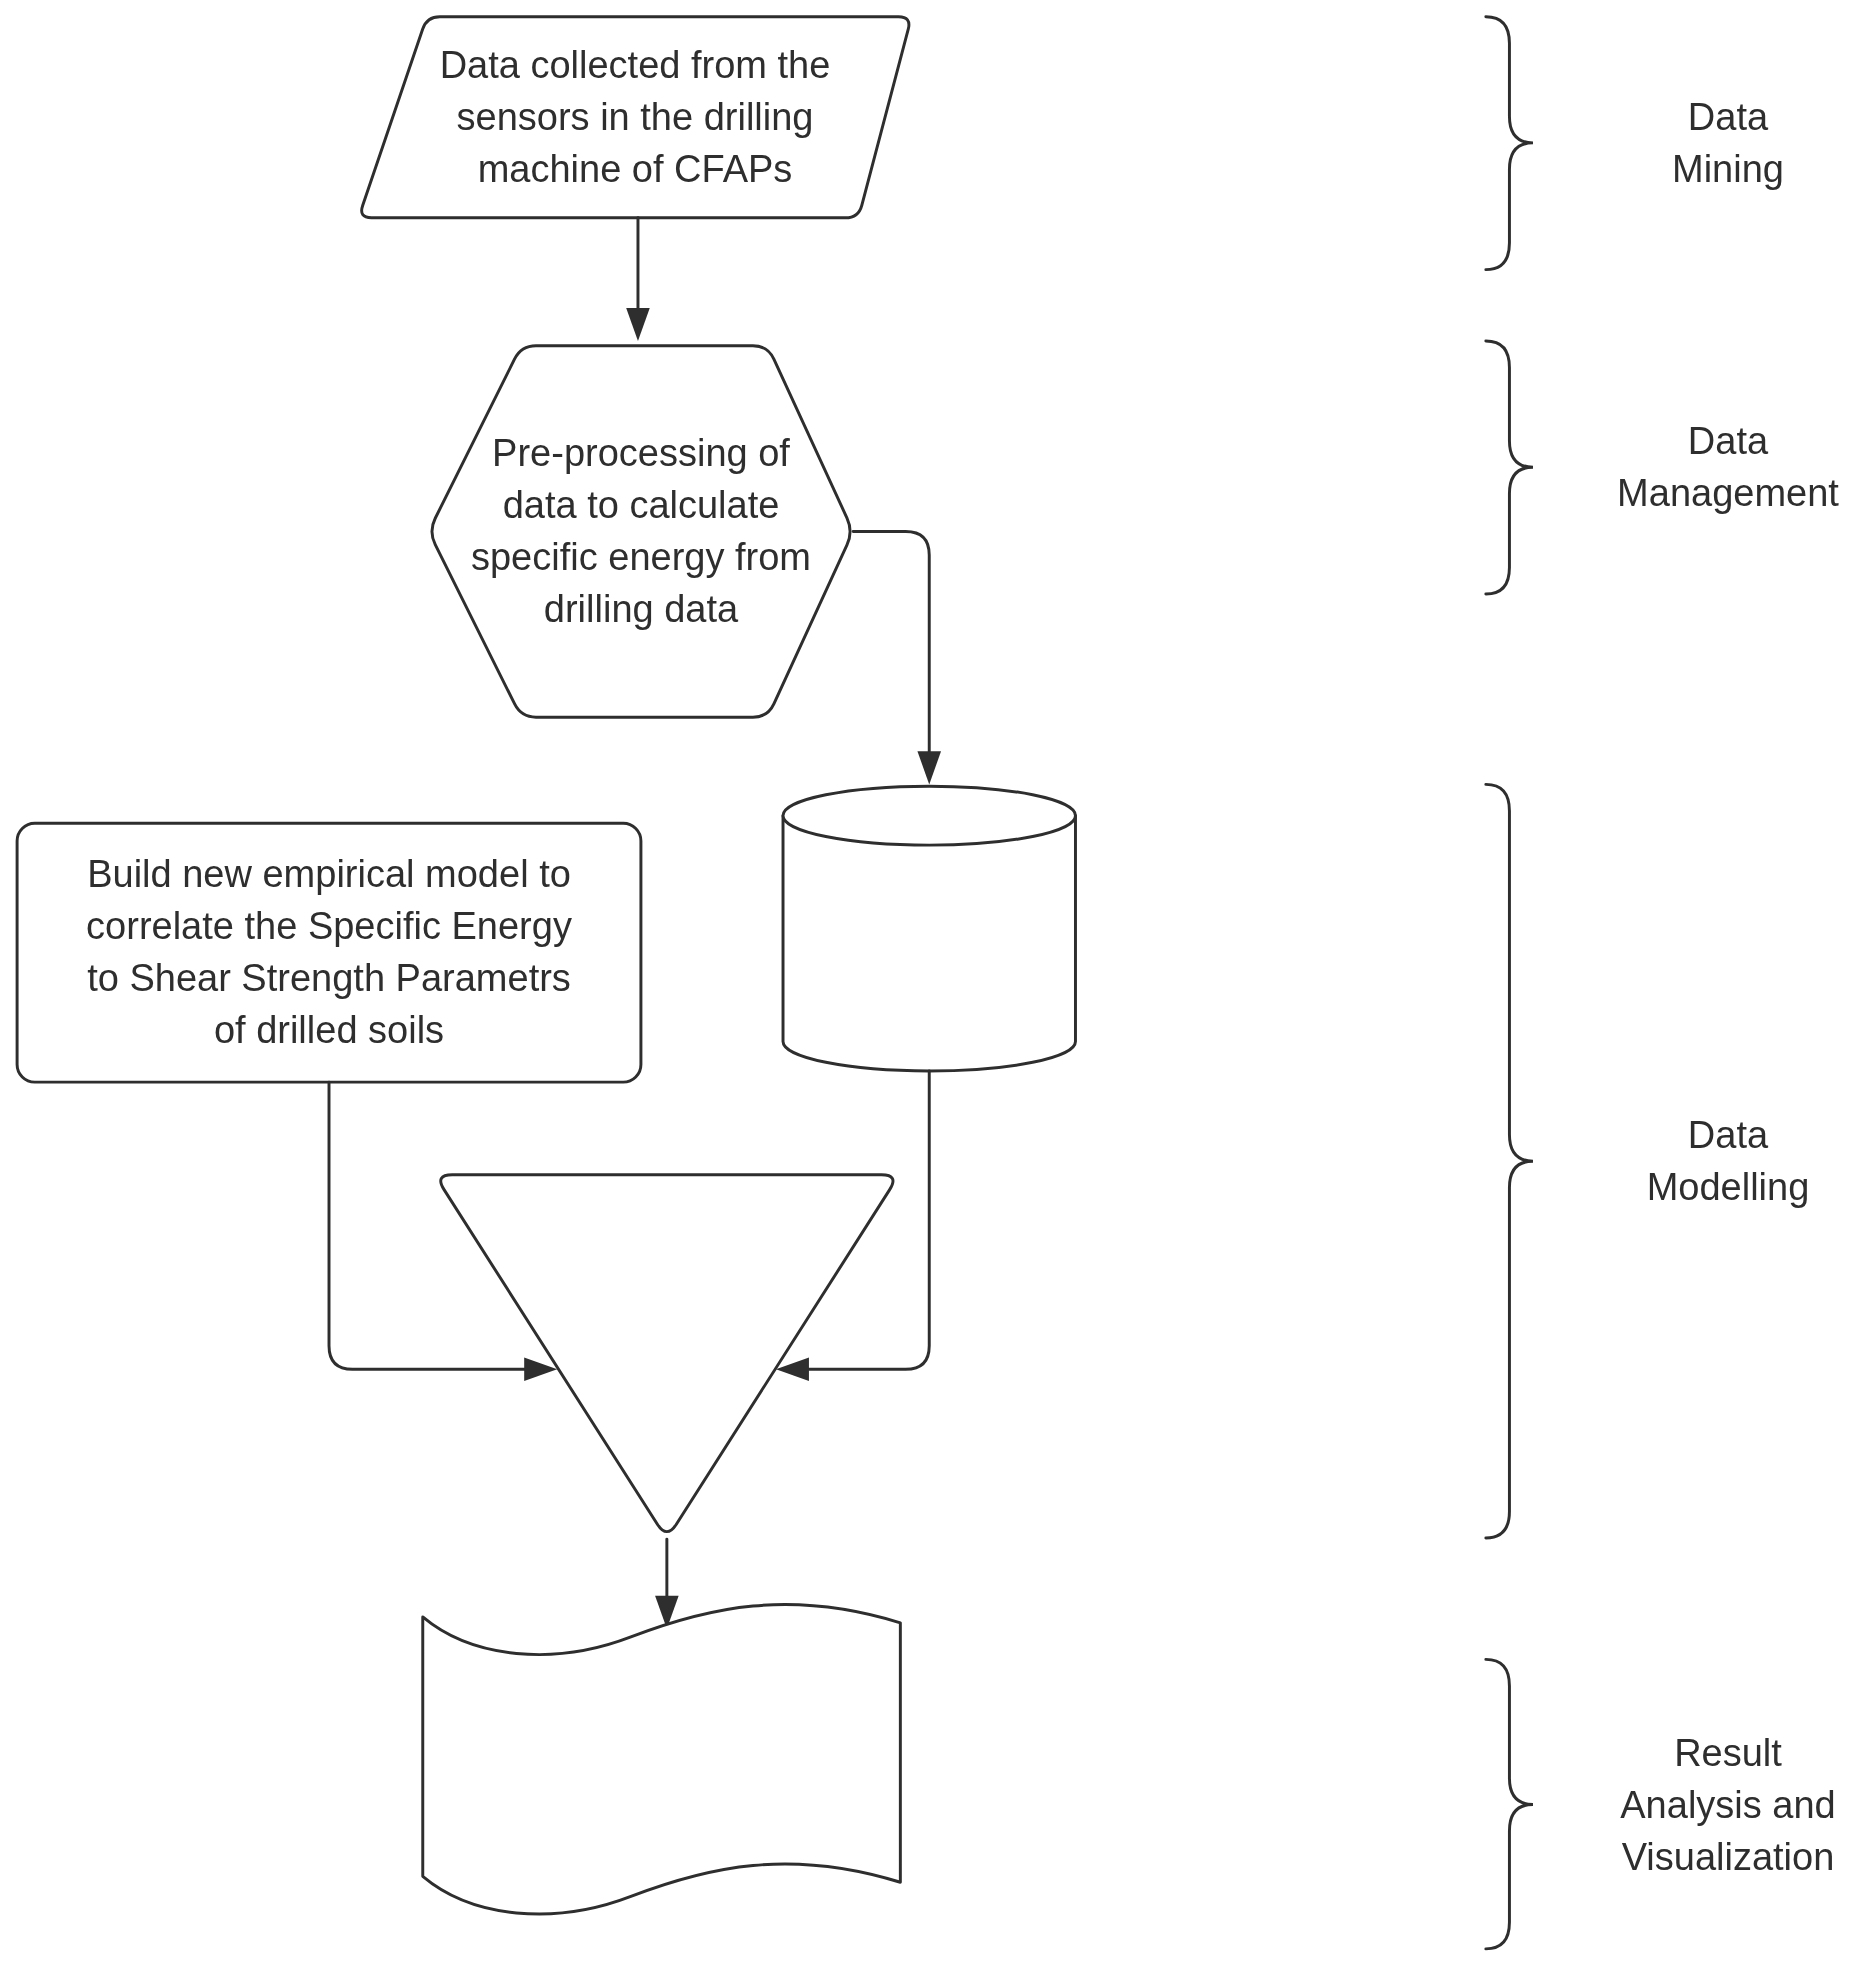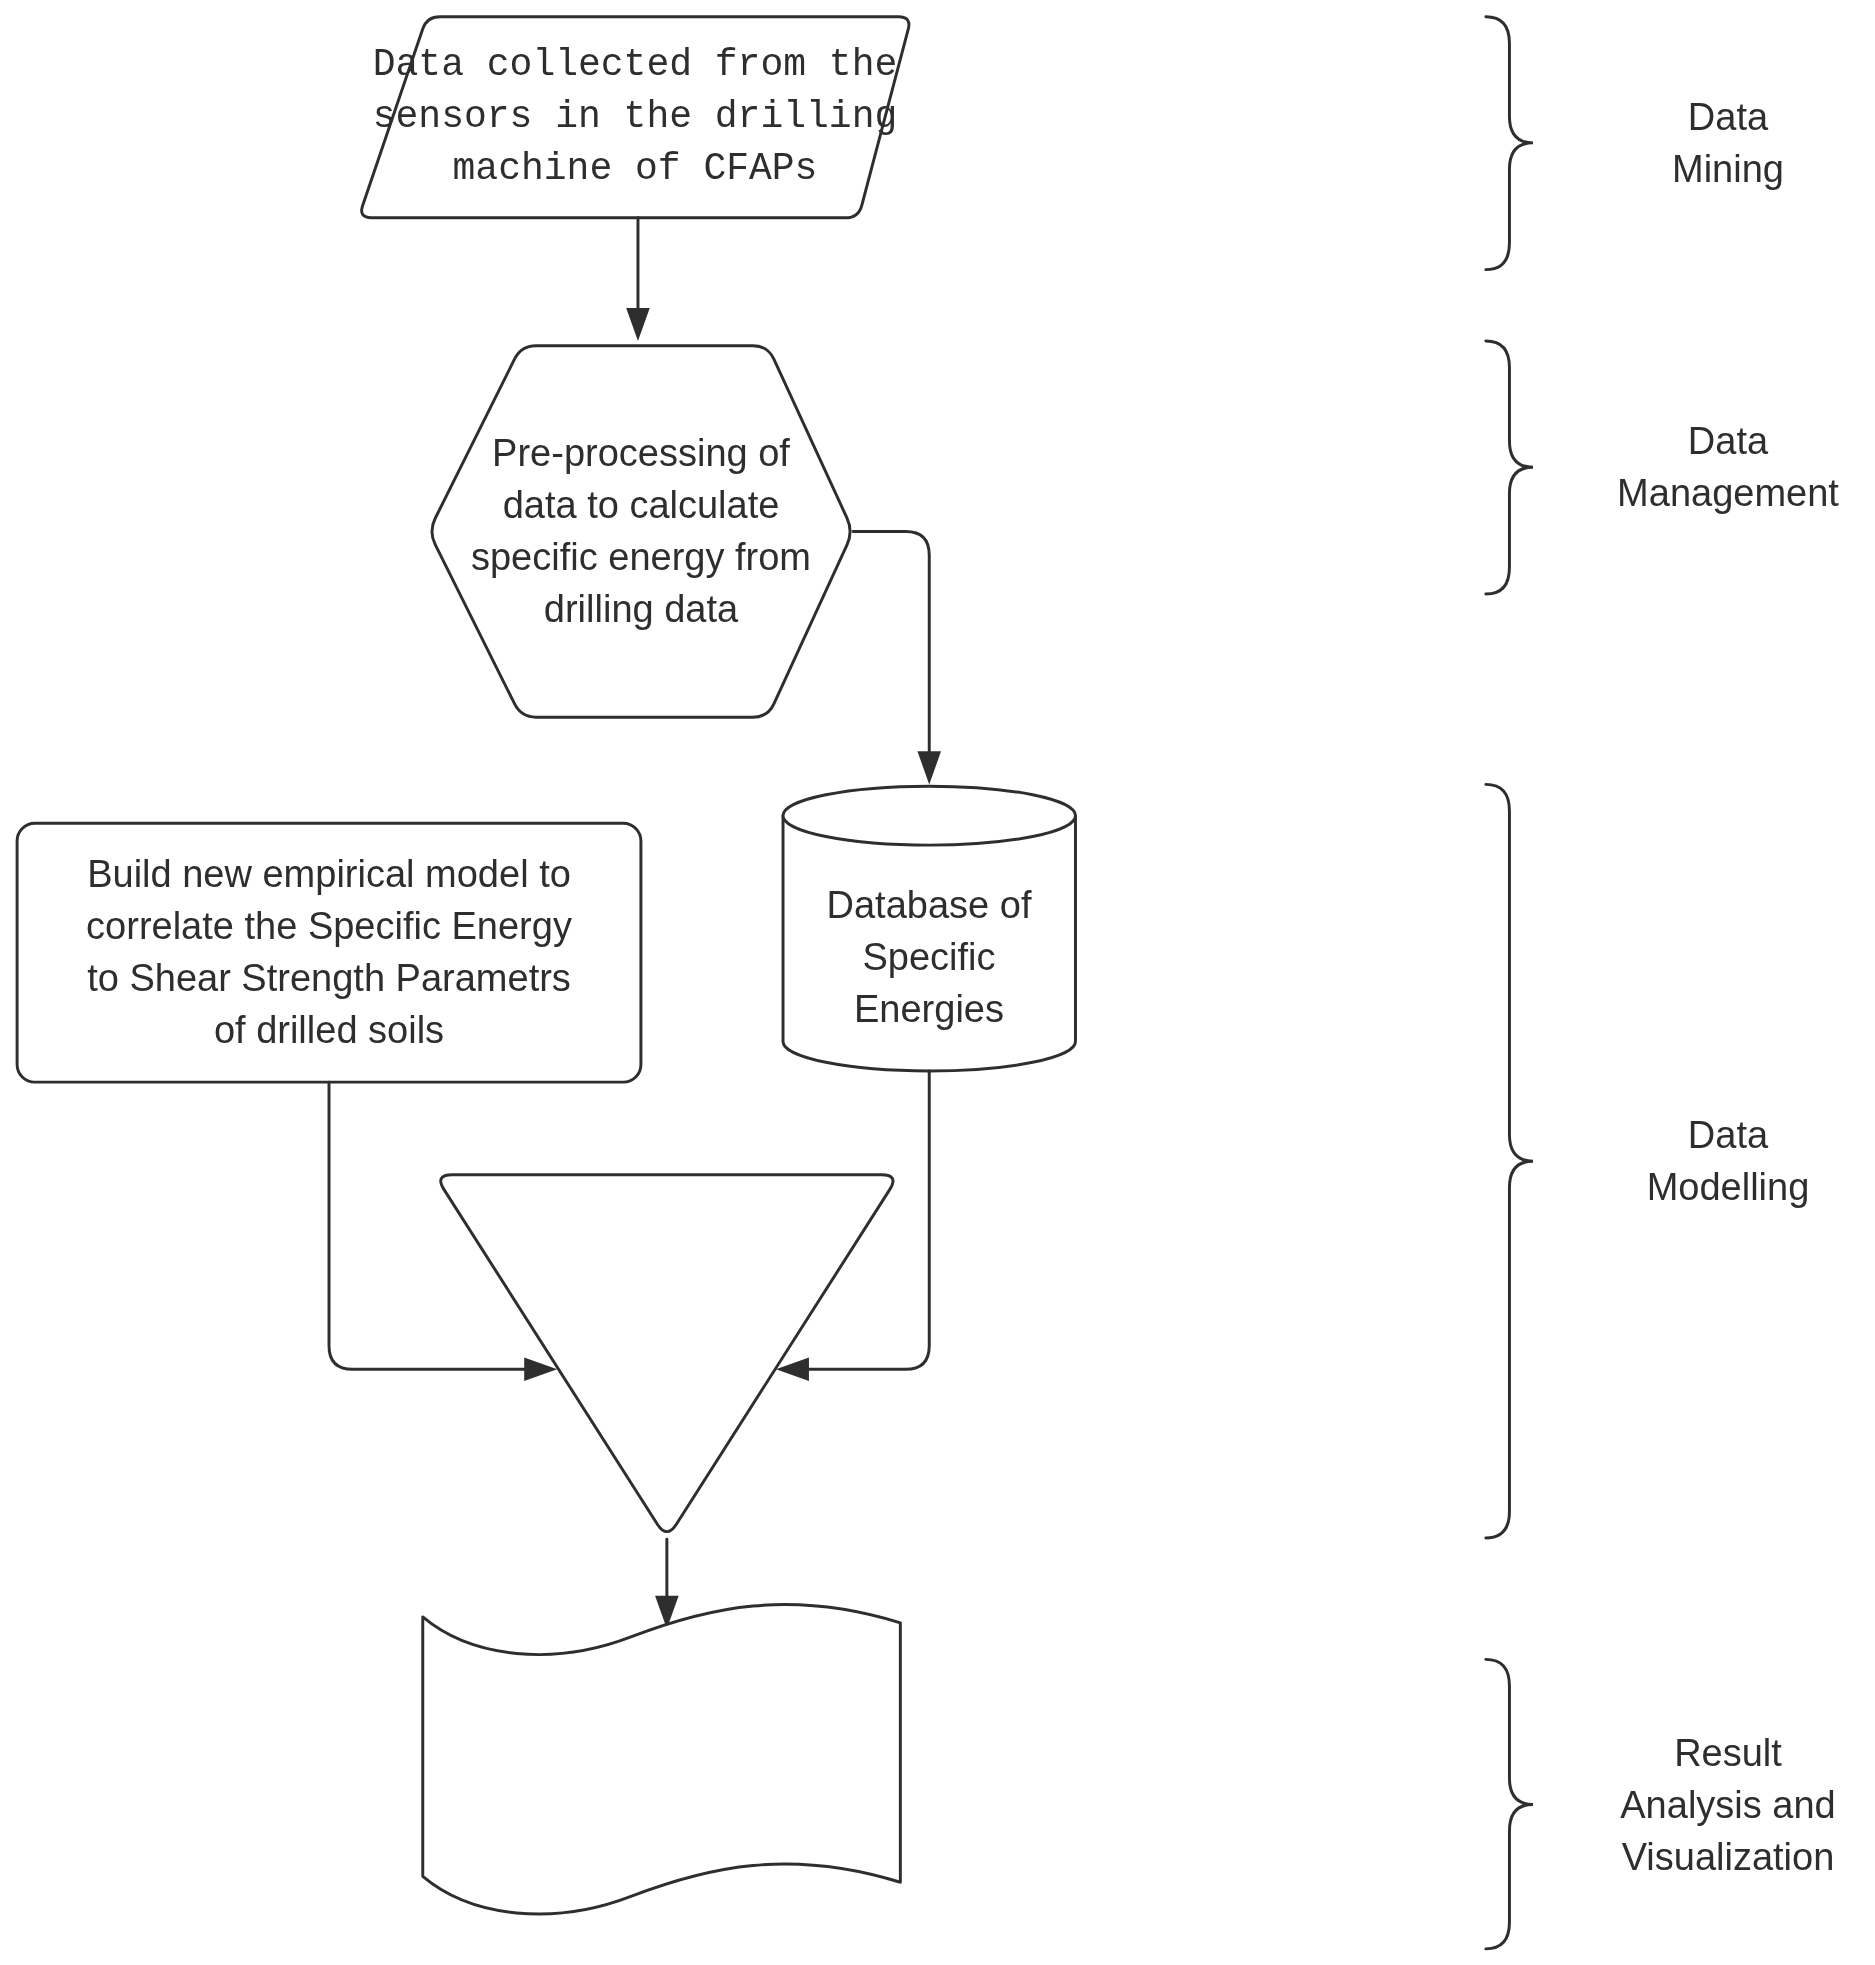--- a/index.html
+++ b/index.html
@@ -78,37 +78,34 @@
     <polygon class="arrowhead" points="1131,2762 1111,2706 1151,2706"></polygon>
 
     <path class="shape" d="M717,2742 C800,2812 940,2826 1070,2776 C1200,2726 1340,2694 1527,2752 L1527,3192 C1340,3134 1200,3166 1070,3216 C940,3266 800,3252 717,3182 Z"></path>
 
     <path class="brace" d="M2520,28 Q2560,28 2560,73 L2560,197 Q2560,242 2600,242 Q2560,242 2560,287 L2560,412 Q2560,457 2520,457"></path>
     <path class="brace" d="M2520,578 Q2560,578 2560,623 L2560,747 Q2560,792 2600,792 Q2560,792 2560,837 L2560,962 Q2560,1007 2520,1007"></path>
     <path class="brace" d="M2520,1330 Q2560,1330 2560,1375 L2560,1924 Q2560,1969 2600,1969 Q2560,1969 2560,2014 L2560,2563 Q2560,2608 2520,2608"></path>
     <path class="brace" d="M2520,2814 Q2560,2814 2560,2859 L2560,3015 Q2560,3060 2600,3060 Q2560,3060 2560,3105 L2560,3260 Q2560,3305 2520,3305"></path>
   </svg>
 
-  <div class="node-label" style="left:635px; top:117px; width:531px;font-family:Liberation Mono, monospace;">Data collected from the
+  <div class="node-label" style="left:635px; top:117px; width:531px;">Data collected from the
 sensors in the drilling
 machine of CFAPs</div>
 
   <div class="node-label" style="left:641px; top:531px; width:448px;">Pre-processing of
 data to calculate
 specific energy from
 drilling data</div>
 
   <div class="node-label" style="left:329px; top:952px; width:596px;">Build new empirical model to
 correlate the Specific Energy
 to Shear Strength Parametrs
 of drilled soils</div>
 
-  <div class="node-label" style="left:929px; top:957px; width:271px;">Database of
-Specific
-Energies</div>
 
 
 
   <div class="section-label" style="left:1728px; top:143px; width:413px;">Data
 Mining</div>
 
   <div class="section-label" style="left:1728px; top:467px; width:413px;">Data
 Management</div>
 
   <div class="section-label" style="left:1728px; top:1161px; width:413px;">Data

